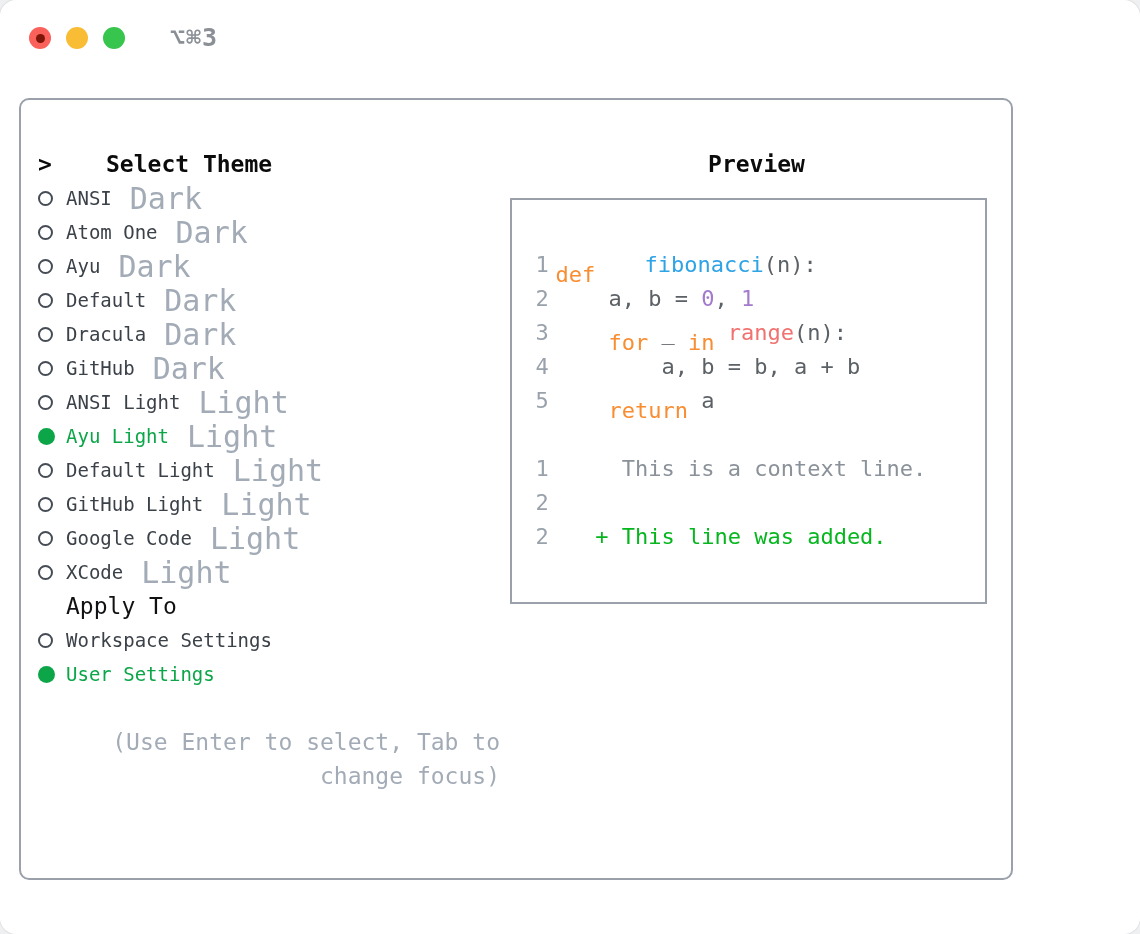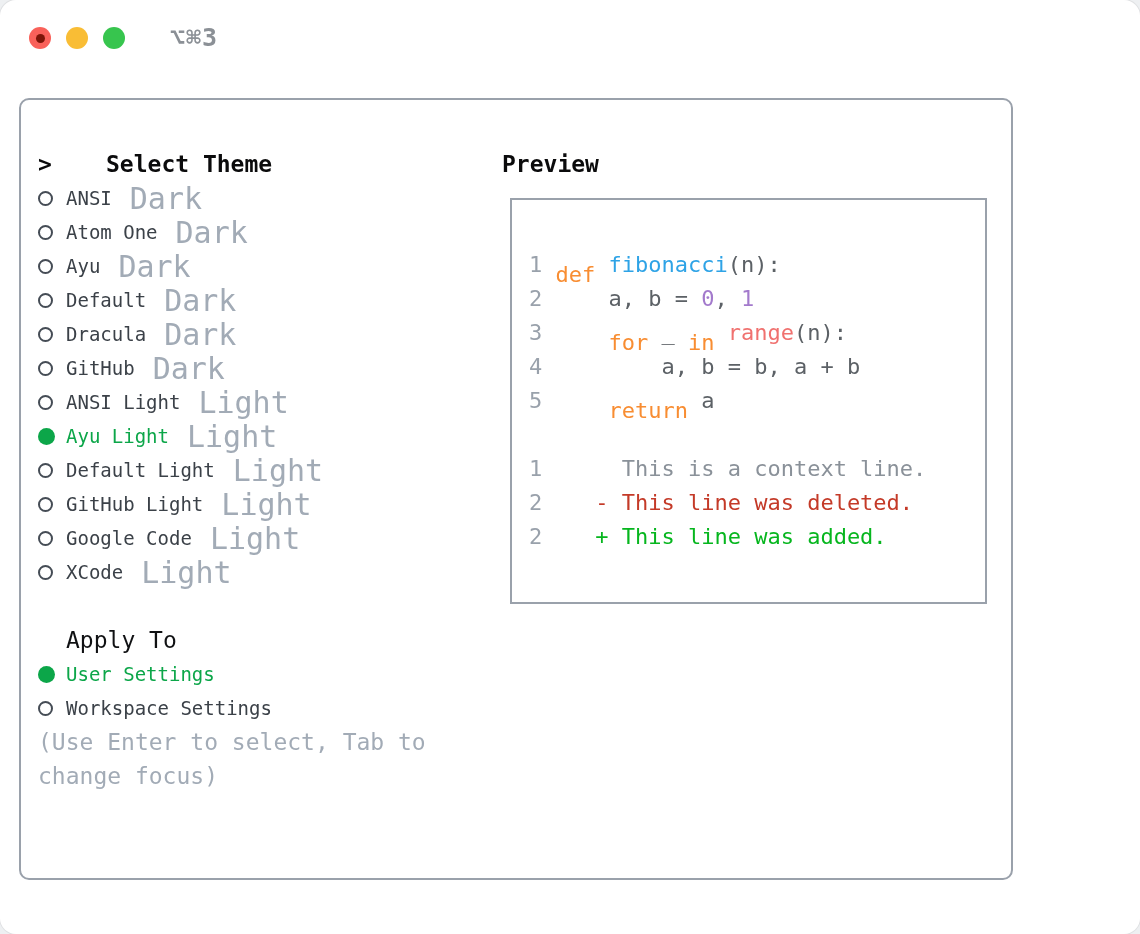--- a/index.html
+++ b/index.html
@@ -24,58 +24,58 @@
     color:var(--title_text); font-size:25px; font-weight:700; letter-spacing:1px;
   }
 
   
   .panel {
     position:absolute; left:19px; top:98px; width:994px; height:782px;
     border:2px solid var(--border); border-radius:10px; background:#fff;
     padding:47px 0 0 17px; display:flex;
   }
   .left-col  { width:462px; }
-  .right-col { flex:1; }
+  .right-col { flex:1;text-align:center; }
 
   .row { display:flex; align-items:center; height:34px; white-space:pre; }
   .slot { width:28px; display:flex; align-items:center; }
 
   .prompt { font-weight:bold; color:var(--heading); font-size:23px; }
   .header-text { font-weight:bold; color:var(--heading); font-size:23px;margin-left:40px; }
 
   .radio {
     width:15px; height:15px; border-radius:50%;
     border:2.5px solid var(--radio_ring); background:transparent;
   }
   .radio.selected { width:17px; height:17px; border:none; background:var(--green_sel); }
 
   .item-label   { font-size:19px; color:var(--item_text); }
   .item-label.selected { color:var(--green_sel); }
   .item-variant { font-size:30px; color:var(--muted); margin-left:1ch; }
 
-  .applyto-block { margin-top:34px; }
+  .applyto-block { }
   .applyto-title { color:#101113; font-size:23px; }
 
   .help {
-    color:var(--muted); font-size:23px;
-    line-height:34px; white-space:pre-line;
+    margin-top:34px; color:var(--muted); font-size:23px;
+    line-height:34px; white-space:pre-line;text-align:right;
   }
 
   
   .preview-title { height:34px; line-height:34px; padding-left:2px;
                    font-weight:bold; color:var(--heading); font-size:23px; }
   .preview-box {
     margin-left:10px; margin-top:17px; width:477px; height:406px;
     border:2px solid var(--border); background:#fff;
     padding:47px 0 0 17px;
   }
   .code-row { display:flex; height:34px; align-items:center; white-space:pre; font-size:22px; }
   .lnum { display:inline-block; width:2ch; color:var(--lnum); }
   .c-keyword  { color:var(--kw);margin-top:20px; }
-  .c-function { color:var(--fn); }
+  .c-function { color:var(--fn);margin-left:36px; }
   .c-special  { color:var(--sp); }
   .c-number   { color:var(--num); }
   .c-plain    { color:var(--plain); }
   .diff-block { margin-top:34px; }
   .d-context  { color:var(--ctx); }
   .d-deleted  { color:var(--del); }
   .d-added    { color:var(--add); }
 </style>
 </head>
 <body>
@@ -113,41 +113,41 @@
           <div class="row"><span class="slot"><span class="radio"></span></span><span class="item-label">Google Code</span><span class="item-variant">Light</span></div>
           <div class="row"><span class="slot"><span class="radio"></span></span><span class="item-label">XCode</span><span class="item-variant">Light</span></div>
         </div>
 
       <div class="applyto-block">
         <div class="row">
           <span class="slot"></span>
           <span class="applyto-title">Apply To</span>
         </div>
         <div id="apply-list">
+            <div class="row"><span class="slot"><span class="radio"></span></span><span class="item-label">Workspace Settings</span></div>
             <div class="row"><span class="slot"><span class="radio selected"></span></span><span class="item-label selected">User Settings</span></div>
-            <div class="row"><span class="slot"><span class="radio"></span></span><span class="item-label">Workspace Settings</span></div>
           </div>
       </div>
 
       <div class="help">(Use Enter to select, Tab to
 change focus)</div>
     </div>
 
     <div class="right-col">
       <div class="preview-title">Preview</div>
       <div class="preview-box">
         <div id="code-lines">
             <div class="code-row"><span class="lnum">1</span><span class="c-keyword">def</span><span class="c-plain"> </span><span class="c-function">fibonacci</span><span class="c-plain">(n):</span></div>
             <div class="code-row"><span class="lnum">2</span><span class="c-plain">    a, b = </span><span class="c-number">0</span><span class="c-plain">, </span><span class="c-number">1</span></div>
             <div class="code-row"><span class="lnum">3</span><span class="c-plain">    </span><span class="c-keyword">for</span><span class="c-plain"> _ </span><span class="c-keyword">in</span><span class="c-plain"> </span><span class="c-special">range</span><span class="c-plain">(n):</span></div>
             <div class="code-row"><span class="lnum">4</span><span class="c-plain">        a, b = b, a + b</span></div>
             <div class="code-row"><span class="lnum">5</span><span class="c-plain">    </span><span class="c-keyword">return</span><span class="c-plain"> a</span></div>
           </div>
         <div id="diff-lines" class="diff-block">
             <div class="code-row"><span class="lnum">1</span><span class="d-context">     This is a context line.</span></div>
-            <div class="code-row"><span class="lnum">2</span><span class="d-deleted">   - This line was deleted.</span></div>
+            <div class="code-row"><span class="lnum">2</span></div>
             <div class="code-row"><span class="lnum">2</span><span class="d-added">   + This line was added.</span></div>
           </div>
       </div>
     </div>
 
   </div>
 </div>
 
 </body></html>

